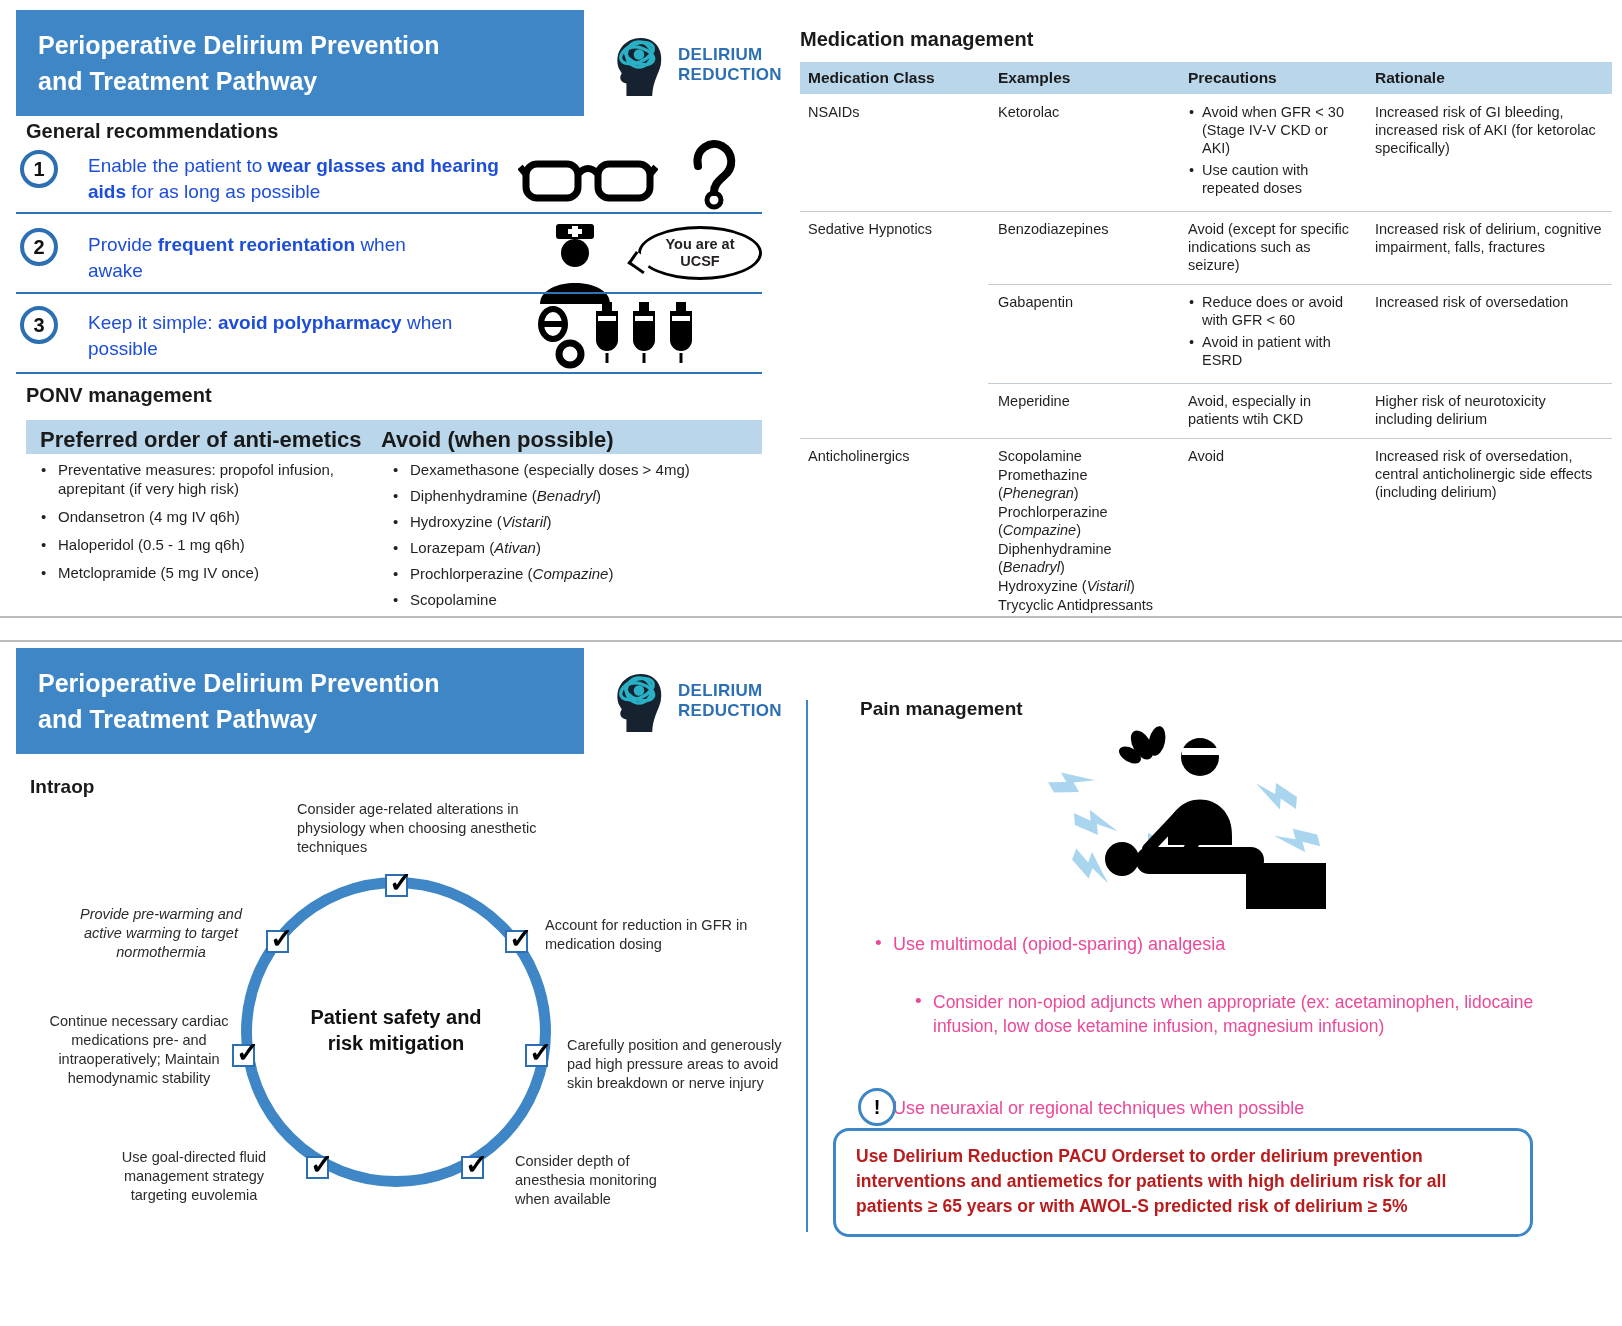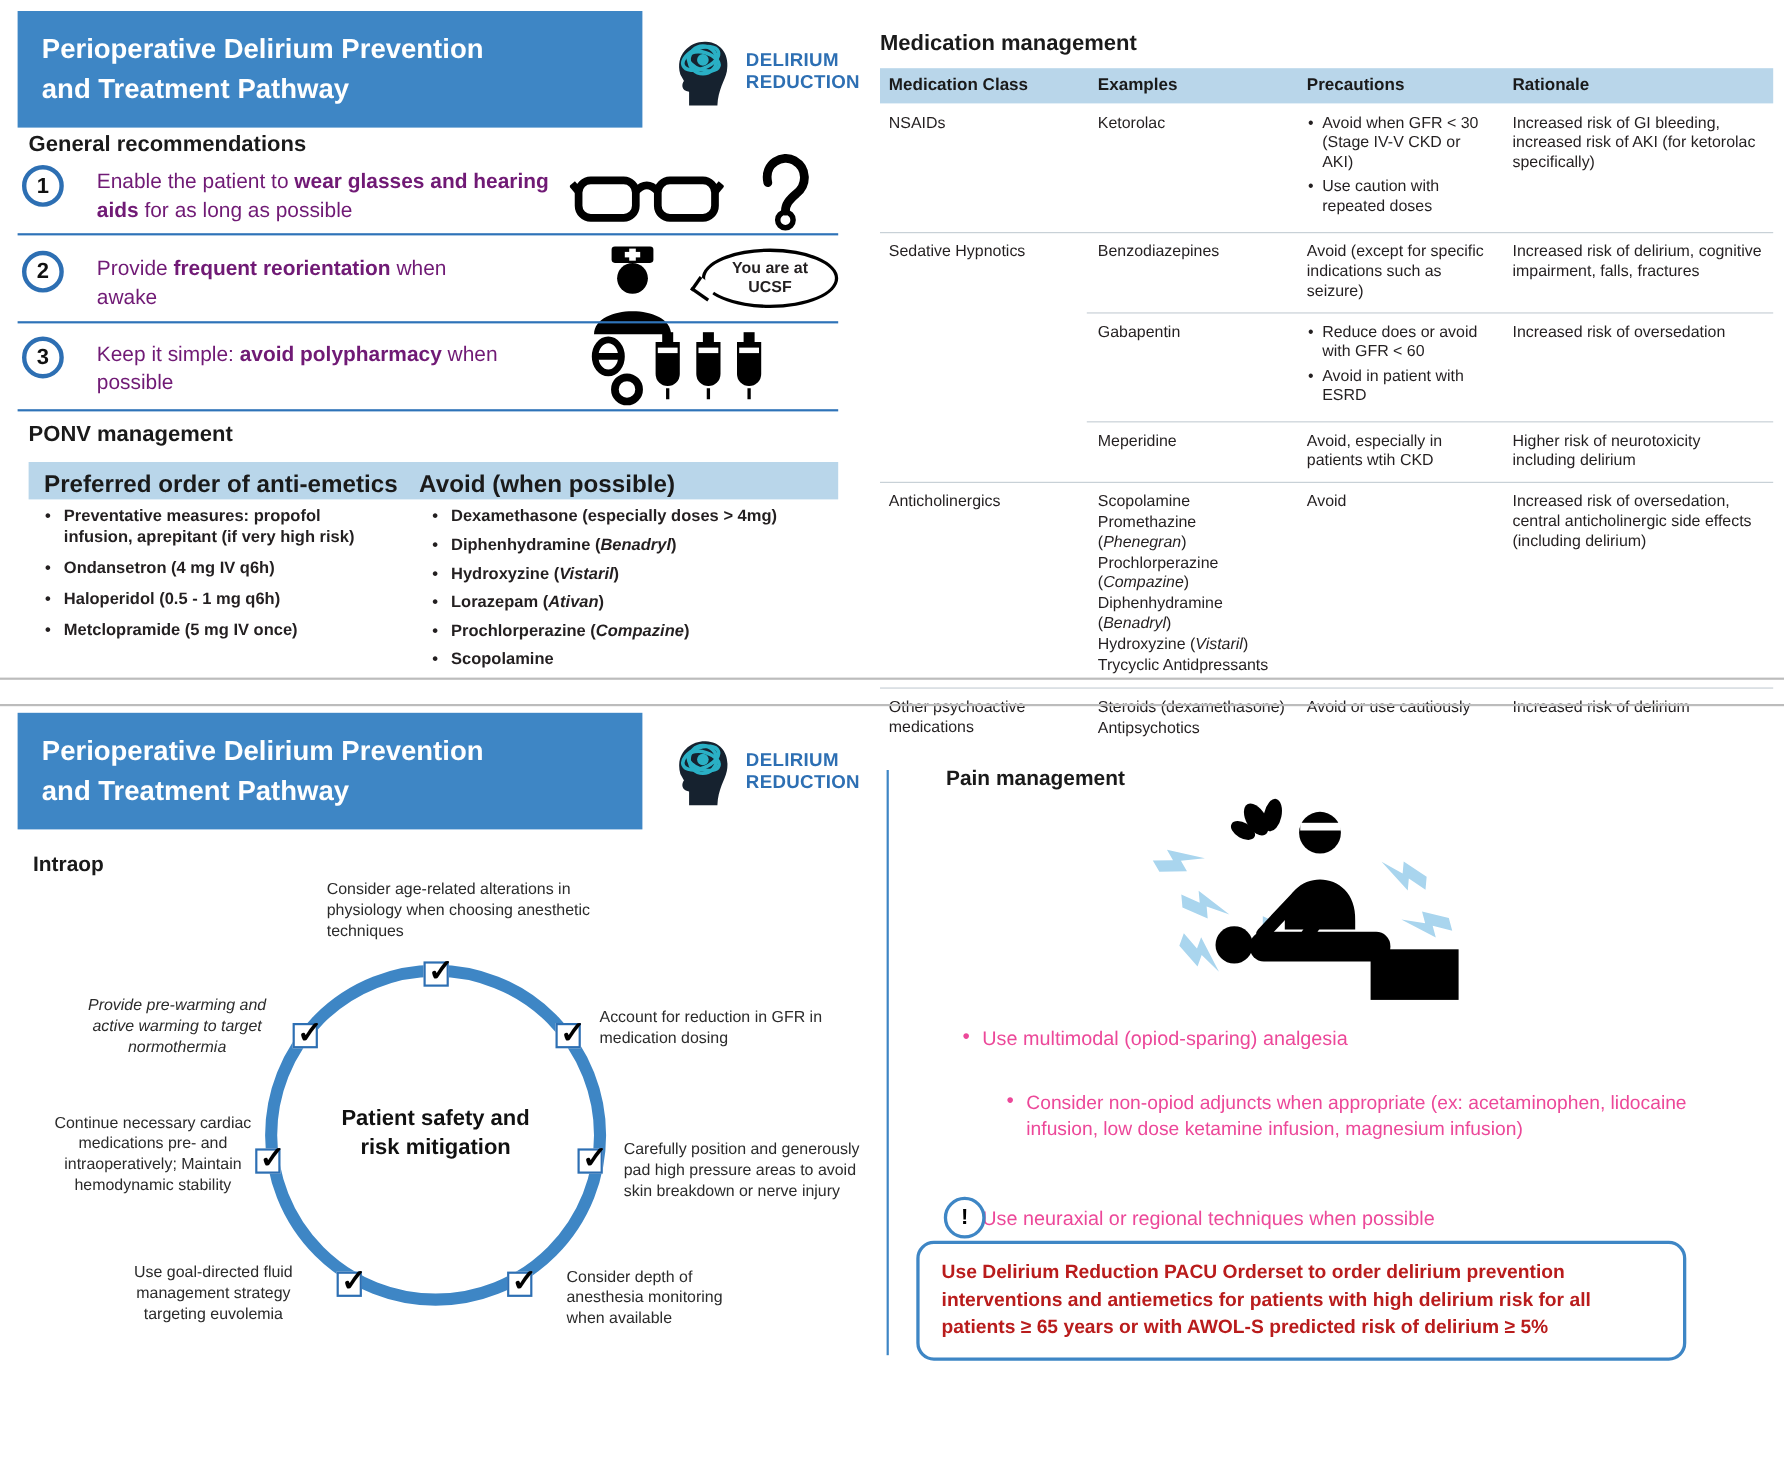--- a/index.html
+++ b/index.html
@@ -22,37 +22,37 @@
   .logo2 { left:604px; top:668px; }
   .logo-text { font-weight:700; font-size:17px; line-height:20px; color:#2d6fb3; letter-spacing:.3px; }
 
   
   .sec-title { font-weight:700; font-size:20px; color:#1a1a1a; }
 
   
   .num-circle { width:38px; height:38px; border:4px solid #2d6fb3; border-radius:50%;
     display:flex; align-items:center; justify-content:center;
     font-size:20px; font-weight:700; color:#111; background:#fff; }
-  .gen-text { font-size:19px; line-height:26px; color:#701a75; }
+  .gen-text { font-size:19px; line-height:26px; color:#1d4ed8; }
   .rule { height:2px; background:#2e73b8; width:746px; left:16px; }
 
   
   .bubble { width:124px; height:54px; border:3px solid #000; border-radius:50%;
     background:#fff; display:flex; flex-direction:column; align-items:center; justify-content:center;
     font-weight:700; font-size:14.5px; line-height:17px; text-align:center; }
   .bubble::before { content:""; position:absolute; left:-11px; top:26px; width:16px; height:12px;
     background:#fff; border-left:3px solid #000; border-bottom:3px solid #000; transform:rotate(35deg); }
 
   
   .ponv-band { left:26px; top:420px; width:736px; height:34px; background:#b9d6ea; }
   .ponv-h { position:absolute; top:7px; font-weight:700; font-size:22px; color:#1a1a1a; }
   .ponv-h1 { left:14px; }
   .ponv-h2 { left:355px; }
   .ponv-list { list-style:none; font-size:15px; line-height:19px; color:#231f20; }
-  .ponv-list li { position:relative; padding-left:20px; margin-bottom:9px;font-weight:bold; }
+  .ponv-list li { position:relative; padding-left:20px; margin-bottom:9px; }
   .ponv-list li::before { content:"•"; position:absolute; left:3px; top:0; }
   .avoid-list li { margin-bottom:7px; }
 
   
   .med-title { left:800px; top:28px; }
   .med-head { left:800px; top:62px; width:812px; height:32px; background:#b9d6ea;
     display:grid; grid-template-columns:190px 190px 187px 245px; align-items:center; }
   .med-head > div { padding-left:8px; font-weight:700; font-size:15.5px; color:#1a1a1a; }
   .med-rows { left:800px; top:94px; width:812px; }
   .med-row { display:grid; grid-template-columns:190px 190px 187px 245px; position:relative; padding:9px 0 10px; }
@@ -261,29 +261,20 @@
         <div class="exline"><span>Promethazine (</span><span class="i">Phenegran</span><span>)</span></div>
         <div class="exline"><span>Prochlorperazine (</span><span class="i">Compazine</span><span>)</span></div>
         <div class="exline"><span>Diphenhydramine (</span><span class="i">Benadryl</span><span>)</span></div>
         <div class="exline"><span>Hydroxyzine (</span><span class="i">Vistaril</span><span>)</span></div>
         <div class="exline"><span>Trycyclic Antidpressants</span></div>
       </div>
       <div class="med-cell"><span>Avoid</span></div>
       <div class="med-cell"><span>Increased risk of oversedation, central anticholinergic side effects (including delirium)</span></div>
     </div>
 
-    <div class="med-row">
-      <div class="med-cell">Other psychoactive medications</div>
-      <div class="med-cell">
-        <div class="exline"><span>Steroids (dexamethasone)</span></div>
-        <div class="exline"><span>Antipsychotics</span></div>
-      </div>
-      <div class="med-cell"><span>Avoid or use cautiously</span></div>
-      <div class="med-cell"><span>Increased risk of delirium</span></div>
-    </div>
 
   </div>
 
   <div class="abs pg-line" style="top:616px;"></div>
   <div class="abs pg-line" style="top:640px;"></div>
 
   <div class="abs title-block tb2">
     <div>Perioperative Delirium Prevention</div>
     <div>and Treatment Pathway</div>
   </div>

